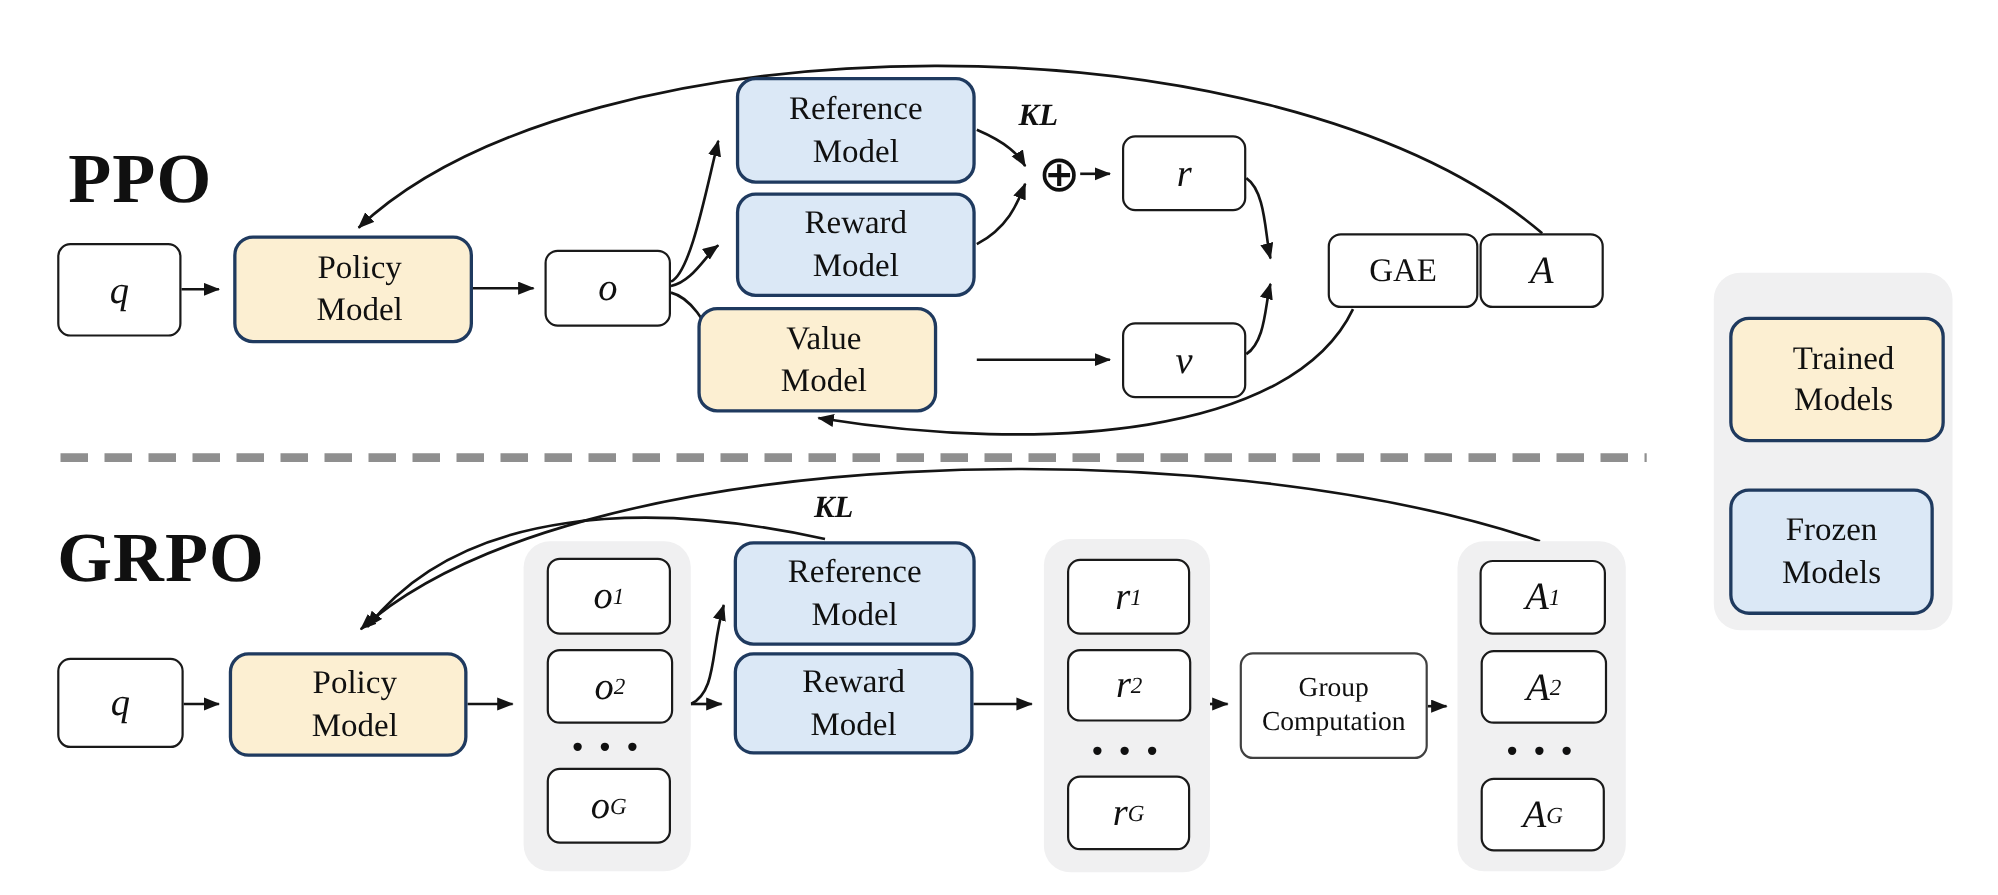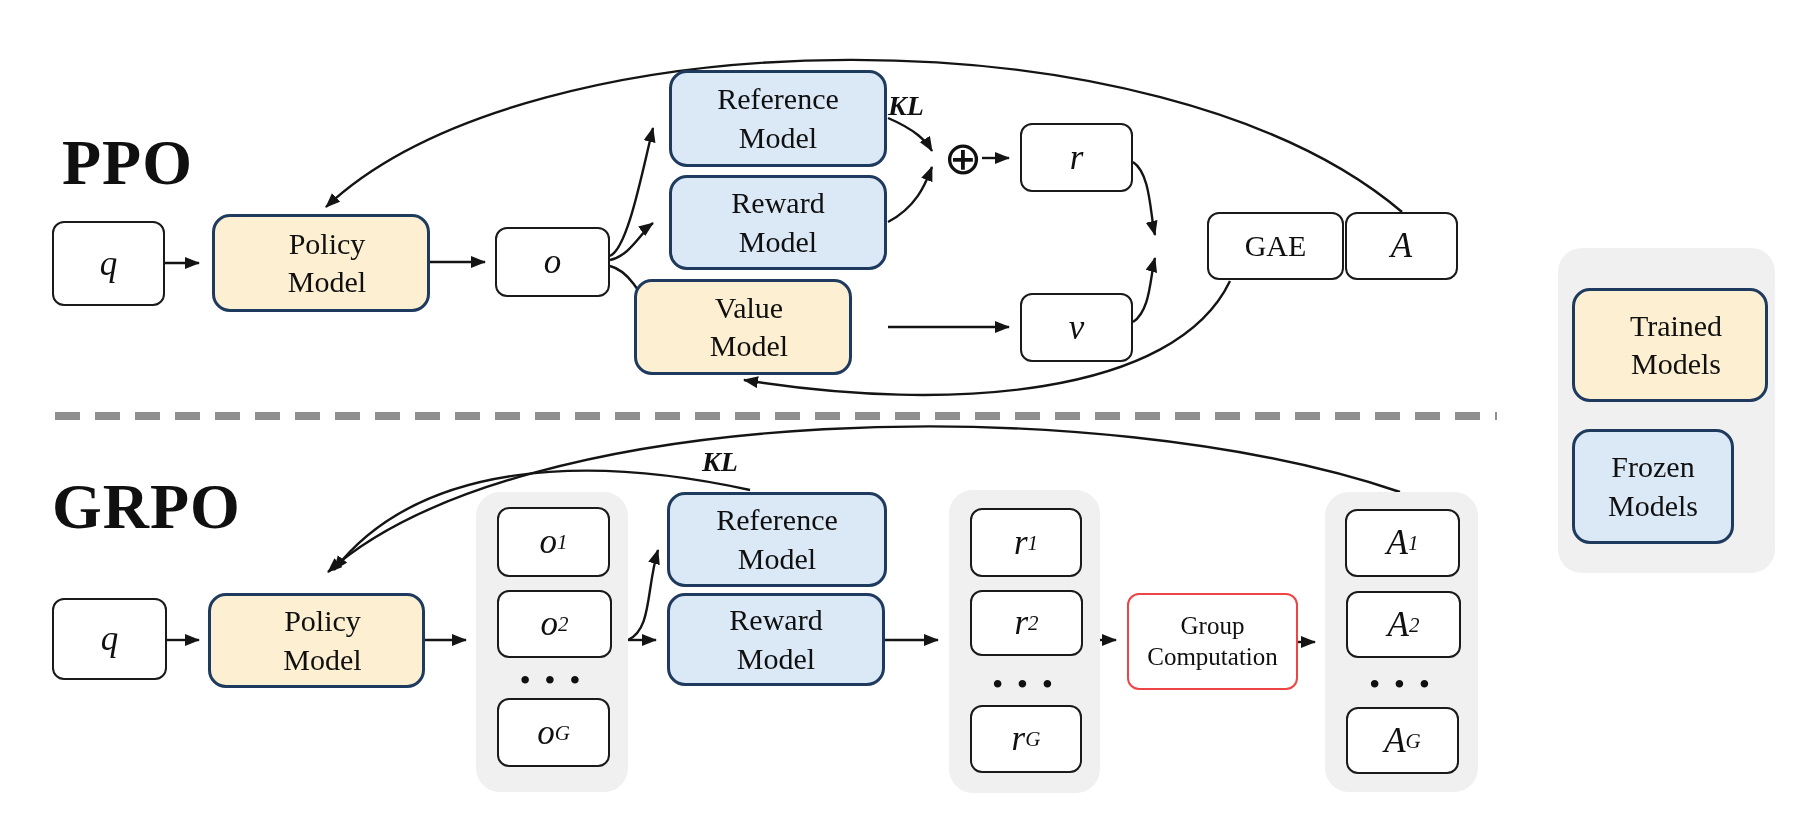--- a/index.html
+++ b/index.html
@@ -14,24 +14,24 @@
   .divider{stroke:var(--dash,#8f8f8f);stroke-width:8px;stroke-dasharray:25 15;}
   .panel{position:absolute;z-index:2;background:var(--panel,#f0f0f1);border-radius:24px;}
   .node{position:absolute;z-index:3;display:flex;align-items:center;justify-content:center;
         text-align:center;box-sizing:border-box;background:#fff;white-space:pre-line;}
   .model{border:3px solid var(--navy,#1f3a5f);border-radius:18px;font-size:30px;line-height:1.28;}
   .yellow{background:var(--yellow-fill,#fcefd2);padding-left:12px;}
   .blue{background:var(--blue-fill,#dbe8f6);}
   .plain{border:2.2px solid var(--box-border,#1a1a1a);border-radius:12px;
          font-size:35px;font-style:italic;}
   .plain sub{font-size:21px;font-style:italic;line-height:0;}
-  .gc{border:2px solid #ef4444;border-radius:12px;font-size:25px;line-height:1.22;}
+  .gc{border:2px solid #404040;border-radius:12px;font-size:25px;line-height:1.22;}
   .gae{font-style:normal;font-size:30px;margin-left:44px;}
   .section-label{position:absolute;z-index:3;font-weight:bold;font-size:64px;letter-spacing:1px;}
-  .kl{position:absolute;z-index:4;font-style:italic;font-weight:700;font-size:28px;background:transparent;border:none;}
+  .kl{position:absolute;z-index:4;font-style:italic;font-weight:700;font-size:28px;background:transparent;border:none;margin-left:38px;}
   .oplus{position:absolute;z-index:3;font-family:"DejaVu Sans",sans-serif;font-size:46px;
          line-height:1;display:flex;align-items:center;justify-content:center;}
   .dots{position:absolute;z-index:3;font-size:28px;font-weight:bold;letter-spacing:4px;
         display:flex;align-items:center;justify-content:center;}
 </style>
 </head>
 <body>
 
 <svg class="wires" width="1816" height="814" viewBox="0 0 1816 814">
   <defs>
@@ -87,21 +87,21 @@
 Model</div>
 <div class="kl" style="left:888px;top:90px">KL</div>
 <div class="oplus" style="left:937px;top:132px;width:52px;height:52px">⊕</div>
 <div class="node plain" style="left:1020px;top:123px;width:113px;height:69px">r</div>
 <div class="node plain" style="left:1020px;top:293px;width:113px;height:69px">v</div>
 <div class="node plain gae" style="left:1163px;top:212px;width:137px;height:68px">GAE</div>
 <div class="node plain" style="left:1345px;top:212px;width:113px;height:68px">A</div>
 
 <div class="node model yellow" style="left:1572px;top:288px;width:196px;height:114px">Trained
 Models</div>
-<div class="node model blue" style="left:1572px;top:429px;width:162px;height:115px">Frozen
+<div class="node model blue" style="left:1572px;top:444px;width:186px;height:115px">Frozen
 Models</div>
 
 <div class="section-label" style="left:52px;top:470px">GRPO</div>
 
 <div class="node plain" style="left:52px;top:598px;width:115px;height:82px">q</div>
 <div class="node model yellow" style="left:208px;top:593px;width:217px;height:95px">Policy
 Model</div>
 <div class="kl" style="left:702px;top:446px">KL</div>
 
 <div class="node plain" style="left:497px;top:507px;width:113px;height:70px"><span>o</span><sub>1</sub></div>

